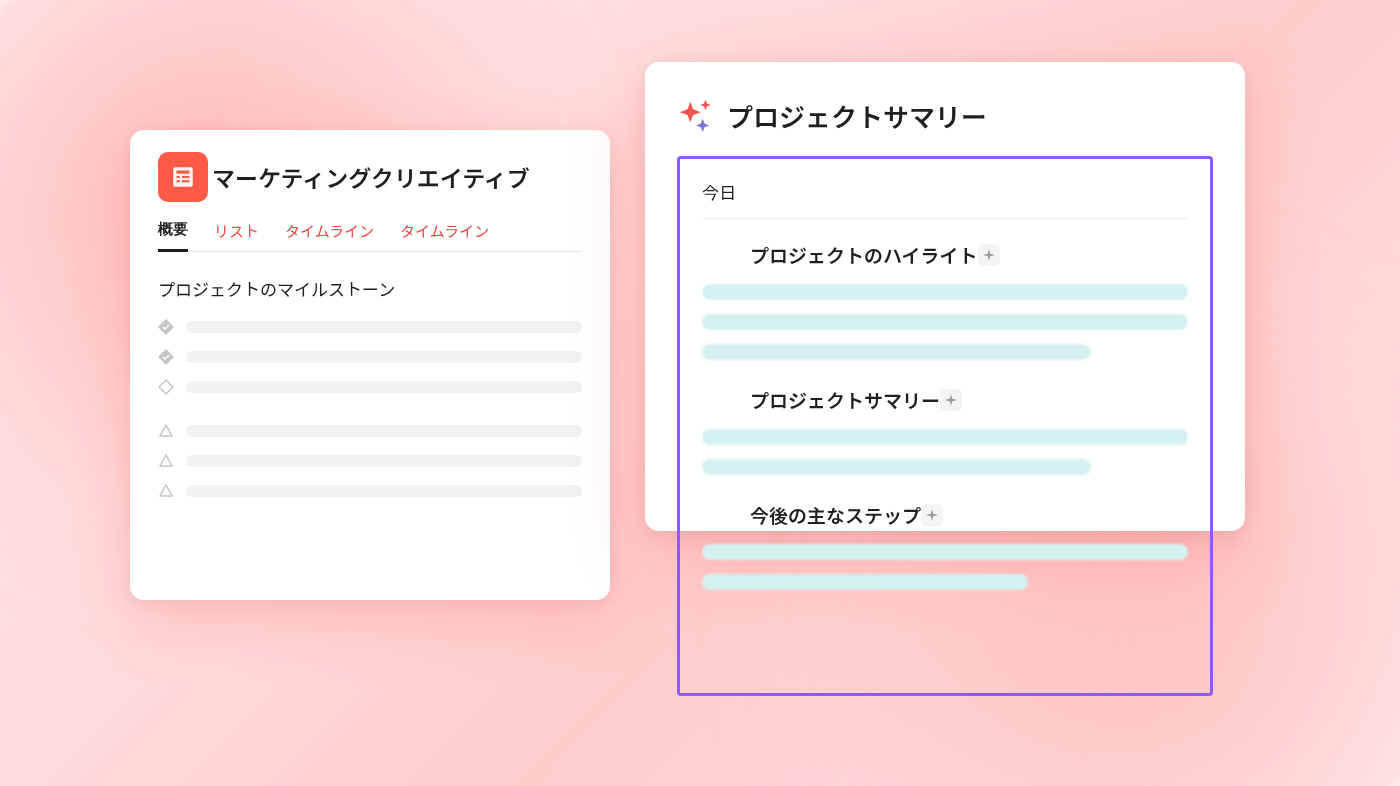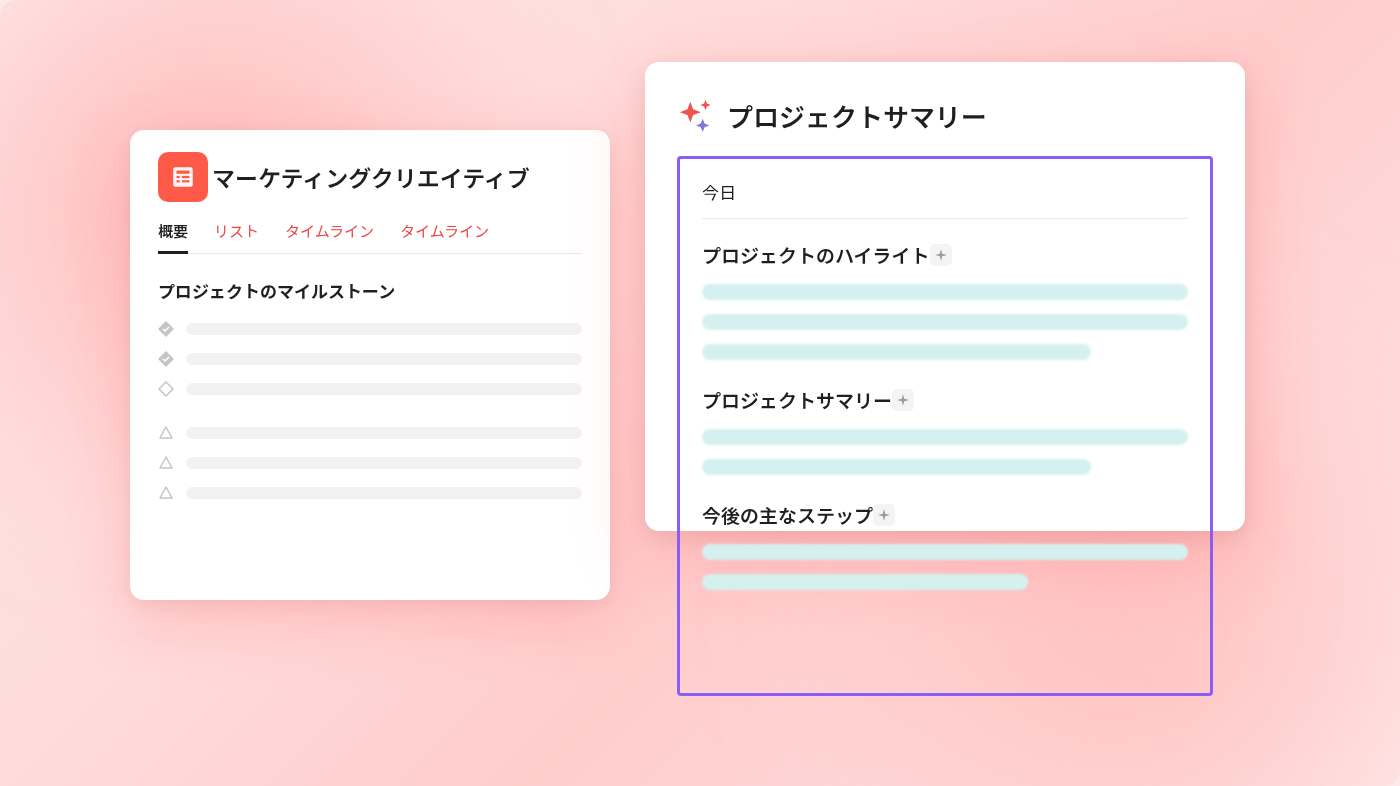--- a/index.html
+++ b/index.html
@@ -40,23 +40,23 @@
   background: #ff5a47;
   border-radius: 10px;
   display: flex;
   align-items: center;
   justify-content: center;
 }
 .project-title { font-size: 23px; font-weight: 600; color: #1e1f21; }
 
 .tabs { display: flex; gap: 26px; border-bottom: 1px solid #e8e8e8; margin-bottom: 24px; }
 .tab { font-size: 15px; color: #ef4444; padding-bottom: 10px; cursor: pointer; }
-.tab.active { color: #1e1f21; font-weight: 600; border-bottom: 3px solid #1e1f21; margin-bottom: -1px; }
-
-.section-title { font-size: 17px; font-weight: 700; color: #1e1f21; margin-bottom: 18px; }
+.tab.active { color: #1e1f21; font-weight: 600; border-bottom: 3px solid #1e1f21; margin-bottom: -1px; font-family: Liberation Mono, monospace; }
+
+.section-title { font-size: 17px; font-weight: 400; color: #1e1f21; margin-bottom: 18px; }
 .section { margin-bottom: 28px; }
 
 .ph-row { display: flex; align-items: center; gap: 12px; margin-bottom: 14px; }
 .ph-icon { width: 16px; height: 16px; flex-shrink: 0; }
 .ph-bar { flex: 1; height: 12px; background: #f2f2f2; border-radius: 6px; }
 .ph-bar.full { width: 100%; }
 
 .card-right {
   position: absolute;
   left: 645px;
@@ -74,21 +74,21 @@
 
 .summary-body {
   border: 3px solid #8b5cf6;
   border-radius: 4px;
   padding: 20px 22px;
   height: 540px;
   overflow: hidden;
 }
 .date-label { font-size: 17px; color: #1e1f21; padding-bottom: 14px; border-bottom: 1px solid #edeae9; margin-bottom: 22px; }
 .sub-section { margin-bottom: 26px; }
-.sub-heading { display: flex; align-items: center; gap: 0; margin-bottom: 16px; }
+.sub-heading { display: flex; align-items: center; gap: 0; margin-bottom: 16px; margin-left: 48px; }
 .sub-heading-text { font-size: 19px; font-weight: 600; color: #1e1f21; }
 .ai-badge {
   width: 22px; height: 22px;
   background: #f5f3f3;
   border-radius: 5px;
   display: flex; align-items: center; justify-content: center;
 }
 .teal-bar { height: 16px; background: #d4f1ef; border-radius: 8px; margin-bottom: 14px; filter: blur(1px); }
 .teal-bar.w100 { width: 100%; }
 .teal-bar.w80 { width: 80%; }

